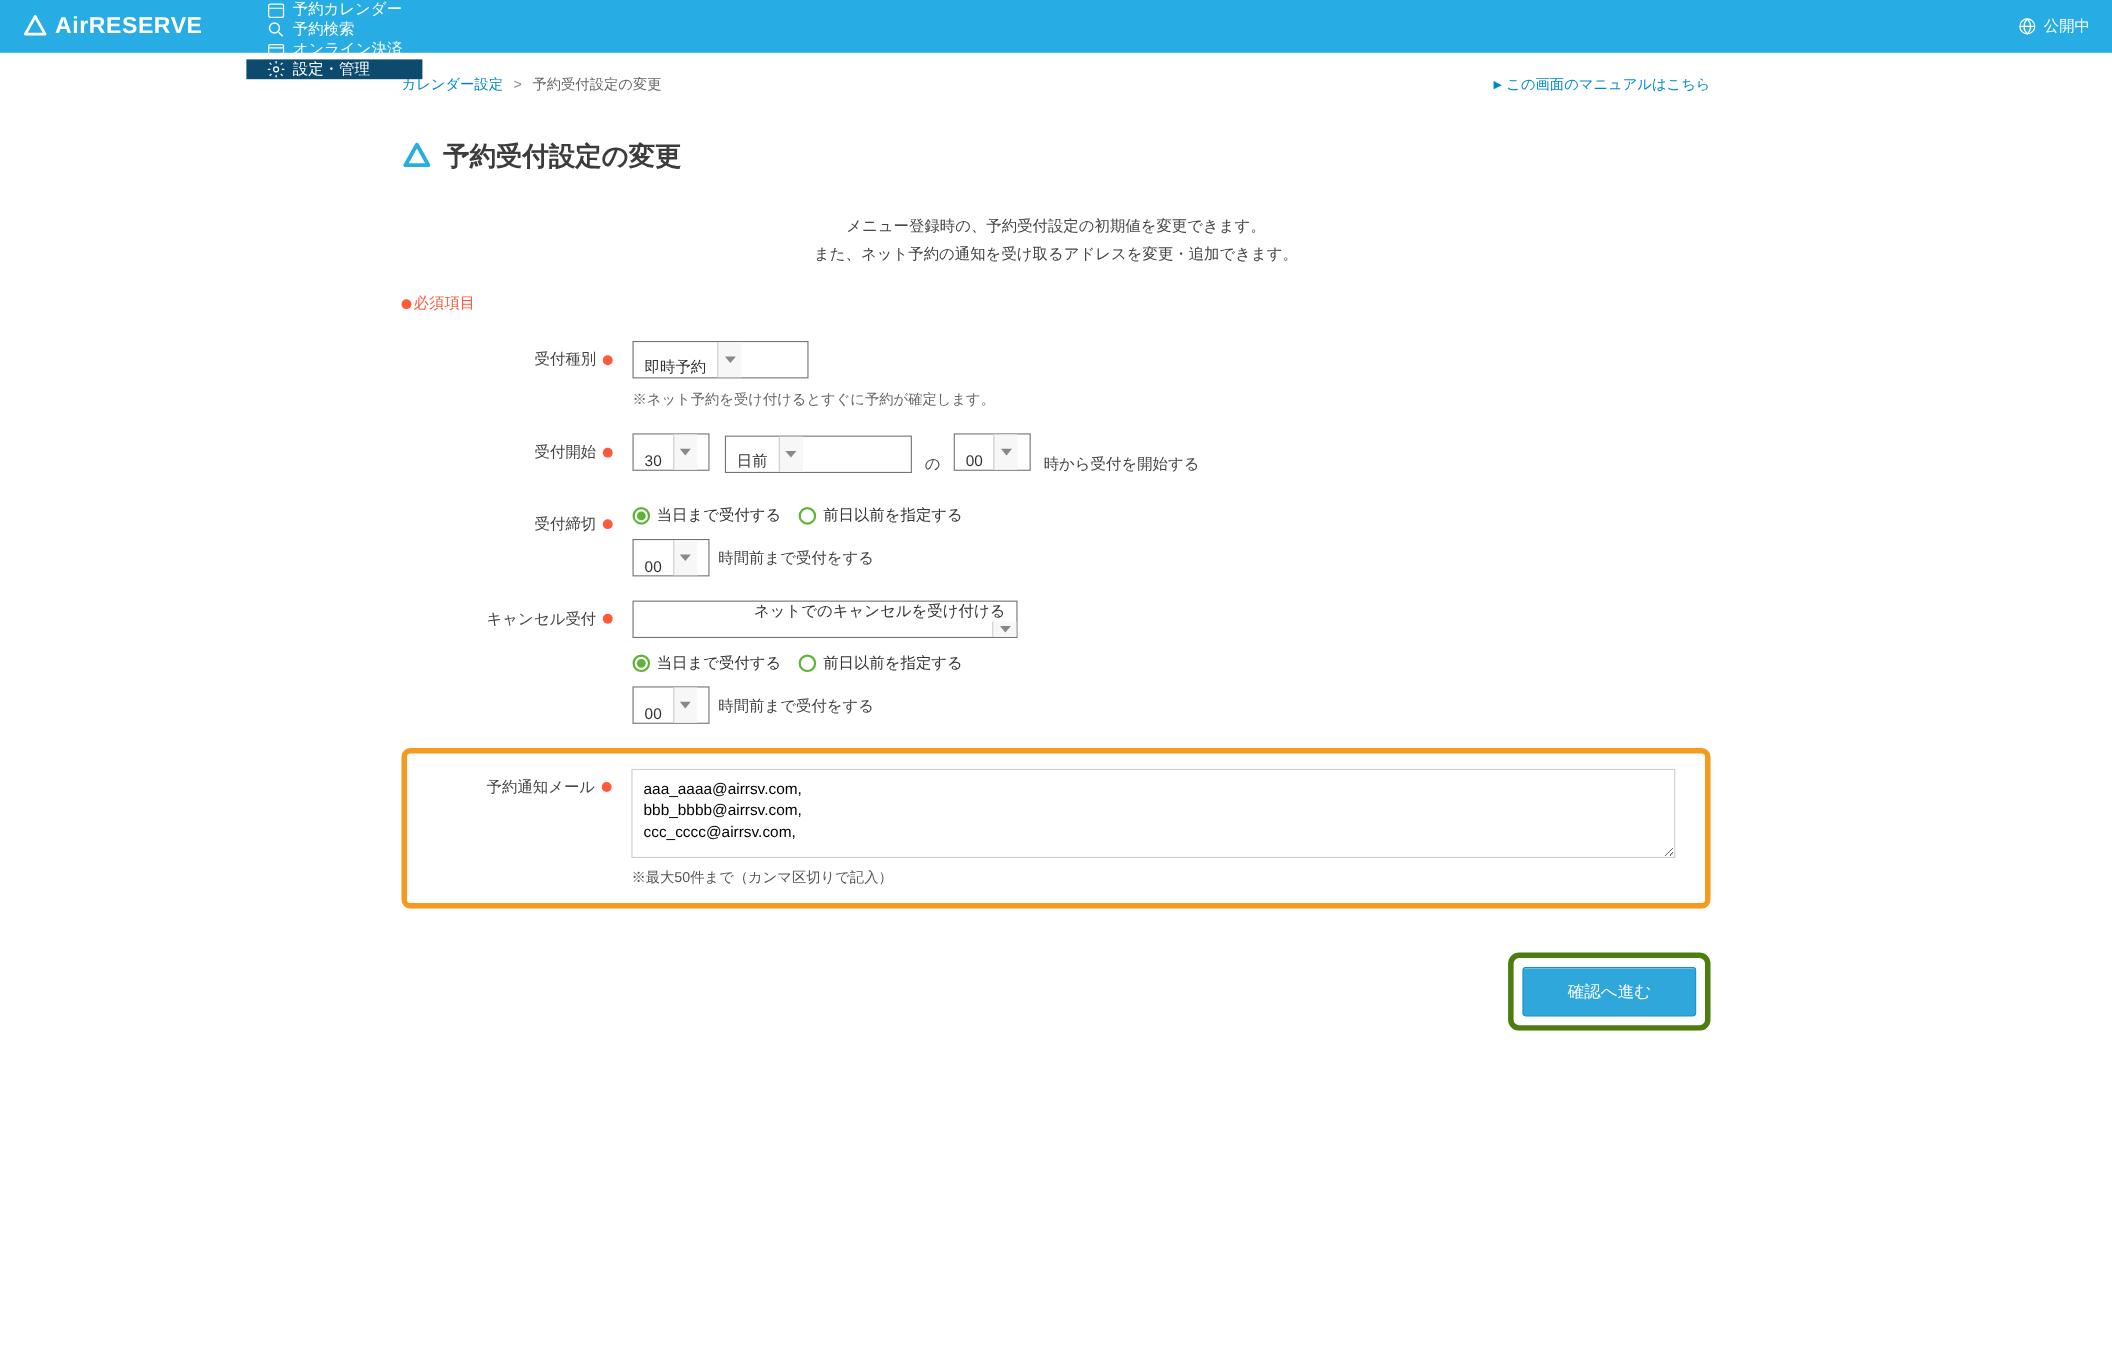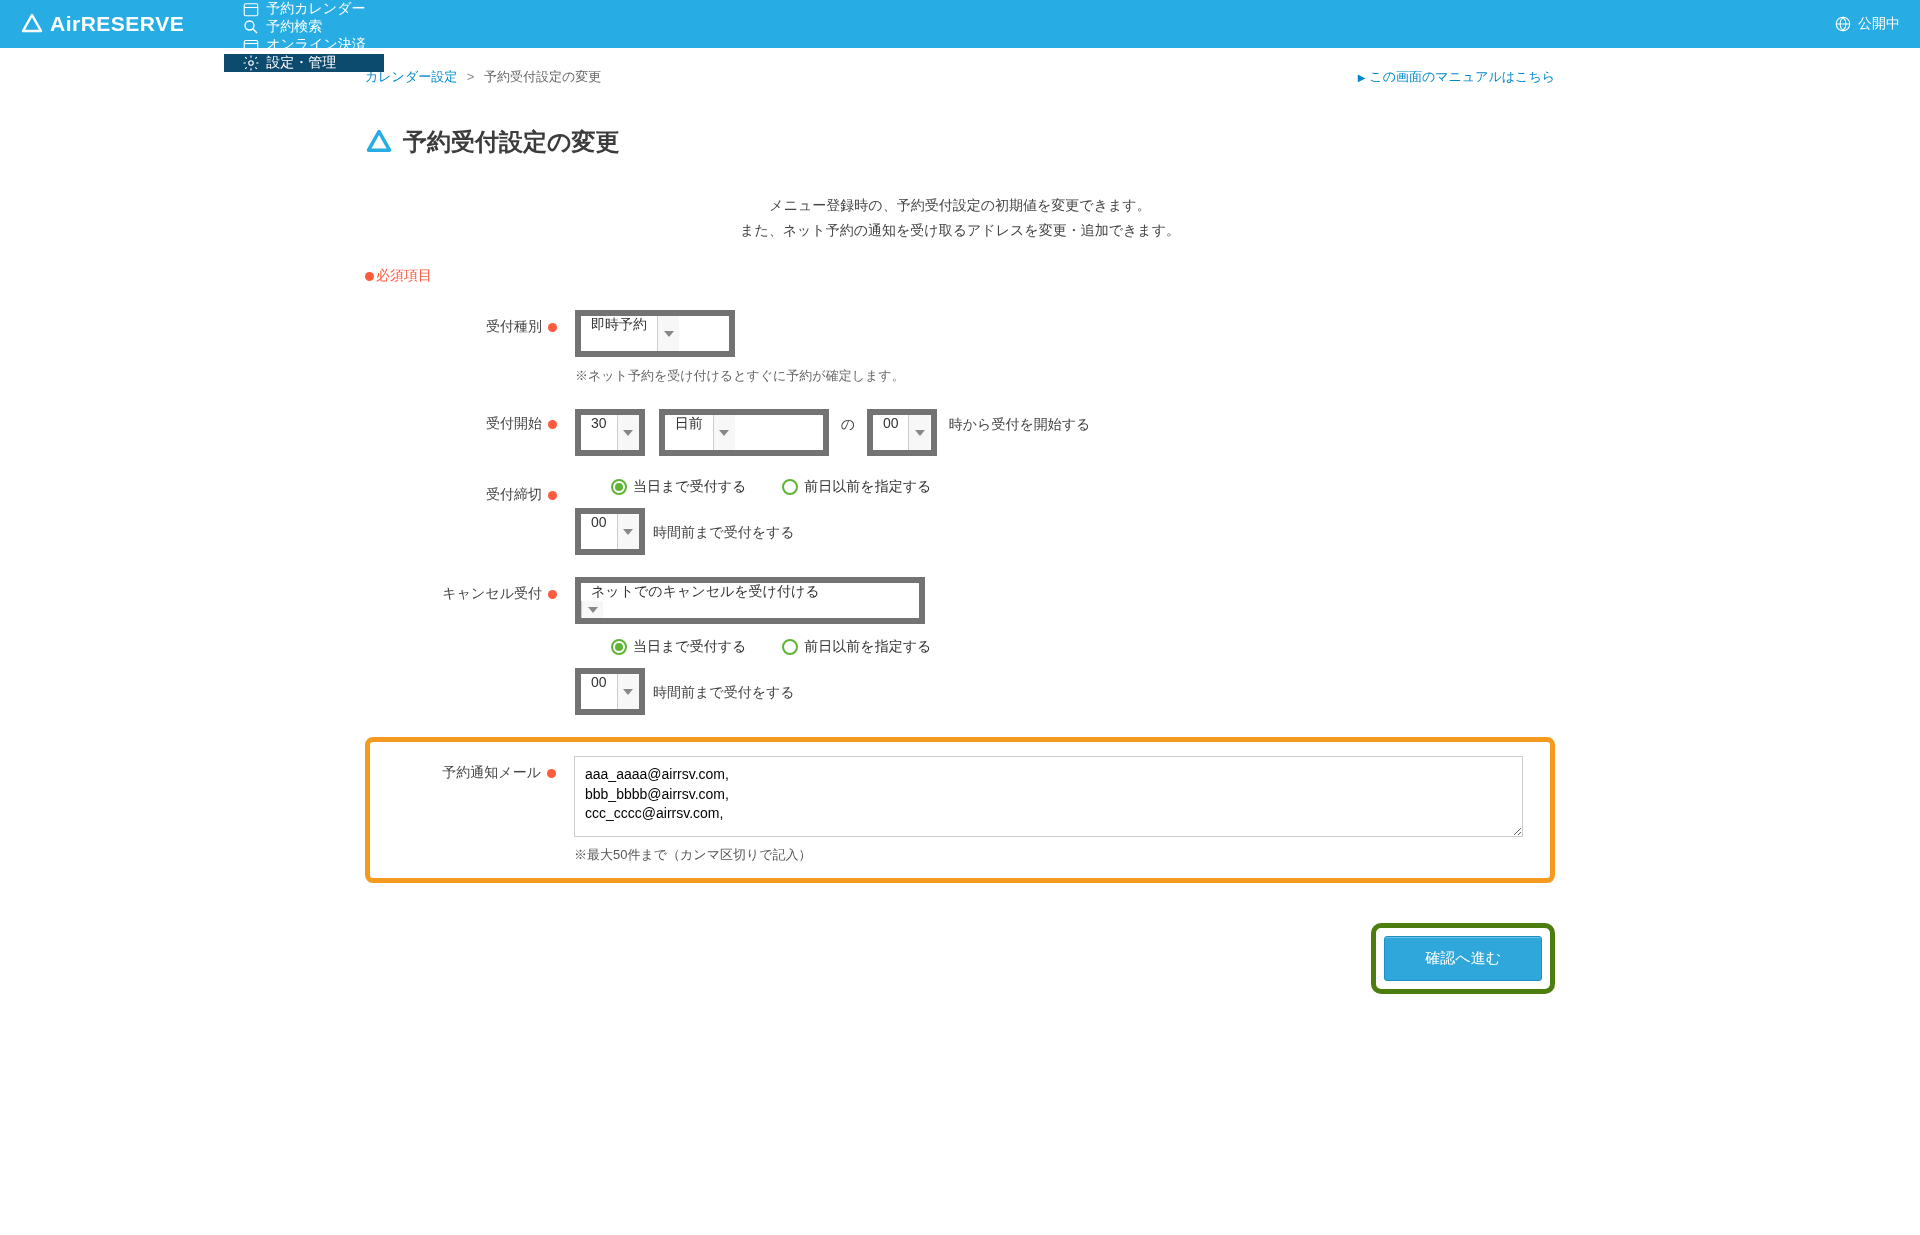--- a/index.html
+++ b/index.html
@@ -41,30 +41,30 @@
 
 
 .form { margin-top:25px; }
 .row { display:flex; align-items:flex-start; margin-bottom:22px; }
 .row-label { width:210px; text-align:right; padding-right:18px; padding-top:8px; font-size:14px; color:#444; }
 .row-label .req { display:inline-block; width:9px; height:9px; border-radius:50%; background:#ff5a3c; margin-left:6px; vertical-align:middle;}
 .row-body { flex:1; }
 .hint { color:#666; font-size:13px; margin-top:10px;}
 
 
-.select { display:inline-flex; align-items:flex-start; border:6px solid #737373; height:47px; background:#fff; position:relative; }
+.select { display:inline-flex; align-items:flex-end; border:1px solid #737373; height:34px; background:#fff; position:relative; }
 .select .sel-text { padding:0 10px; font-size:14px; color:#333; }
 .select .sel-arrow { width:22px; height:100%; border-left:1px solid #ccc; display:flex; align-items:center; justify-content:center; background:#f7f7f7;}
 .select .sel-arrow::after { content:""; border-left:5px solid transparent; border-right:5px solid transparent; border-top:6px solid #888; }
 .w-160 { width:160px; } .w-70 { width:70px; } .w-170 { width:170px; } .w-350 { width:350px;flex-direction:column; }
 
 .inline-text { display:inline-block; margin:0 8px; vertical-align:middle; font-size:14px; color:#444; line-height:34px;}
 
 
-.radio-group { display:flex; align-items:center; gap:36px;margin-left:36px; }
+.radio-group { display:flex; align-items:center; gap:16px; }
 .radio { display:flex; align-items:center; cursor:pointer; font-size:14px;}
 .radio-circle { width:16px; height:16px; border-radius:50%; border:2px solid #bbb; margin-right:6px; display:flex; align-items:center; justify-content:center; }
 .radio.checked .radio-circle { border-color:#5fb336; }
 .radio.checked .radio-circle::after { content:""; width:8px; height:8px; border-radius:50%; background:#5fb336; }
 .radio:not(.checked) .radio-circle { border-color:#5fb336; }
 
 .sub-row { margin-top:12px; display:flex; align-items:center; }
 
 
 .highlight-box { border:5px solid #f39a1f; border-radius:8px; padding:14px 27px 14px 8px; }

